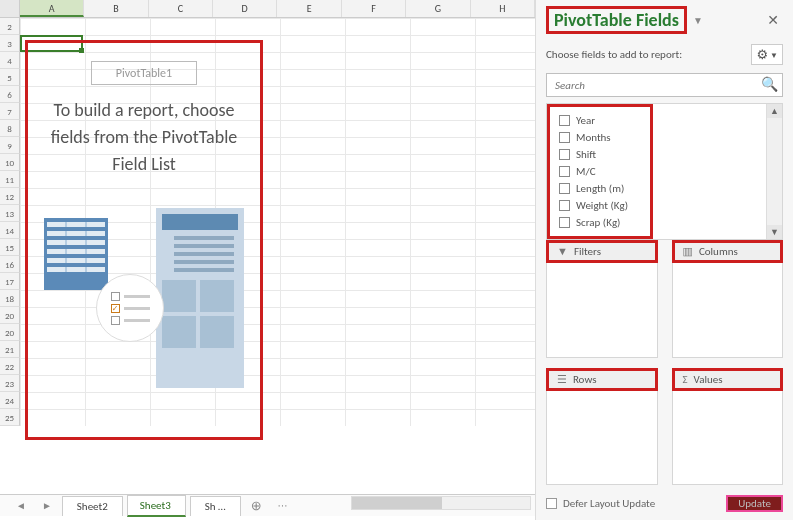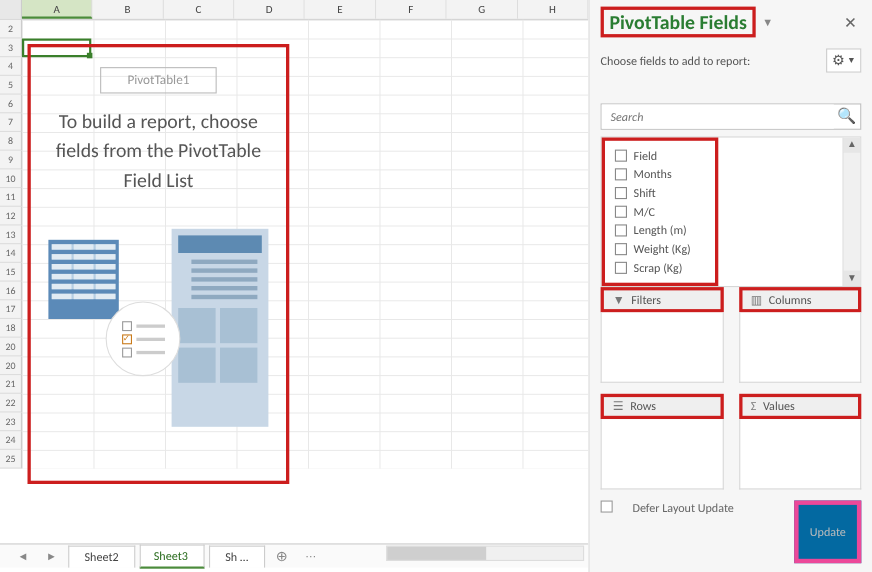--- a/index.html
+++ b/index.html
@@ -243,21 +243,20 @@
       cursor: pointer;
       display:flex; gap:2px; align-items:center;
     }
     .gear { font-size: 13px; color:#555; }
     .pane-search {
       display: flex;
       border: 1px solid #bfbfbf;
       background: #fff;
       height: 24px;
       margin-bottom: 6px;
-      margin-top: 20px;
     }
     .pane-search input {
       flex: 1;
       border: none;
       outline: none;
       padding: 0 8px;
       color: #999;
       font-style: italic;
       font-size: 11px;
       font-family: inherit;
@@ -327,32 +326,33 @@
     .area-header .ic { color:#777; font-size:11px; }
     .area-drop {
       flex: 1;
       min-height: 52px;
       background: #fff;
       border: 1px solid #d6d6d6;
       border-top: none;
     }
     .pane-footer {
       display: flex;
-      gap: 18px;
+      align-items: center;
+      gap: 6px;
       margin-top: 10px;
       font-size: 11px;
       color: #666;
     }
     .defer-cb { width:11px; height:11px; border:1px solid #999; background:#fff; }
     .update-btn {
       margin-left: auto;
-      border: 4px solid #ec4899;
-      padding: 18px 10px;
+      border: 2px solid #ec4899;
+      padding: 0 10px;
       color: #bbb;
-      background: #0369a1;
+      background: #7f1d1d;
       font-size: 11px;
     }
   </style>
 </head>
 <body>
 
 <div class="spreadsheet-area">
 
   <div class="column-headers">
     <div class="row-header-spacer"></div>
@@ -503,21 +503,21 @@
     <input placeholder="Search" style="">
     <span class="search-icon">🔍</span>
   </div>
 
   <div class="fields-scroll-wrap">
     <div style="display:flex; flex-direction:column;">
       <div class="fields-box-wrap">
         <div class="fields-list" id="fields-list">
             <div class="field-item">
               <span class="cb"></span>
-              <span>Field</span>
+              <span>Year</span>
             </div>
             <div class="field-item">
               <span class="cb"></span>
               <span>Months</span>
             </div>
             <div class="field-item">
               <span class="cb"></span>
               <span>Shift</span>
             </div>
             <div class="field-item">

